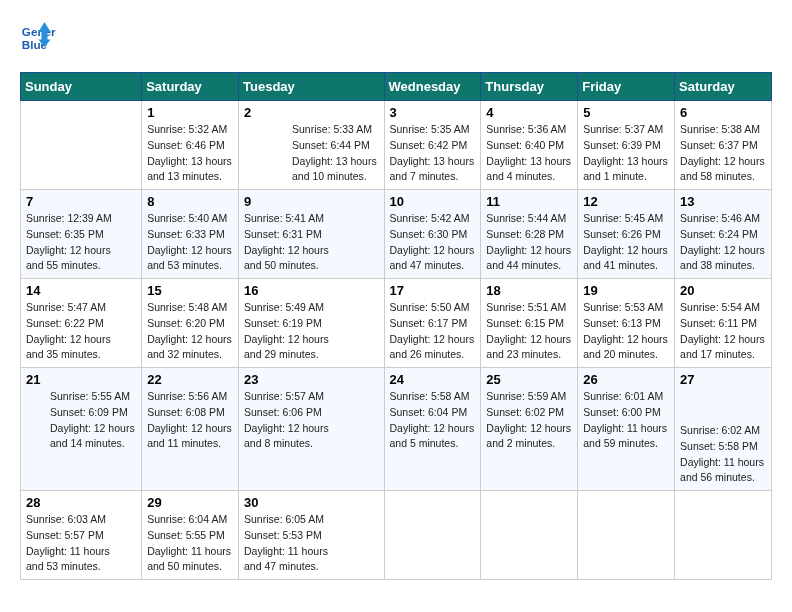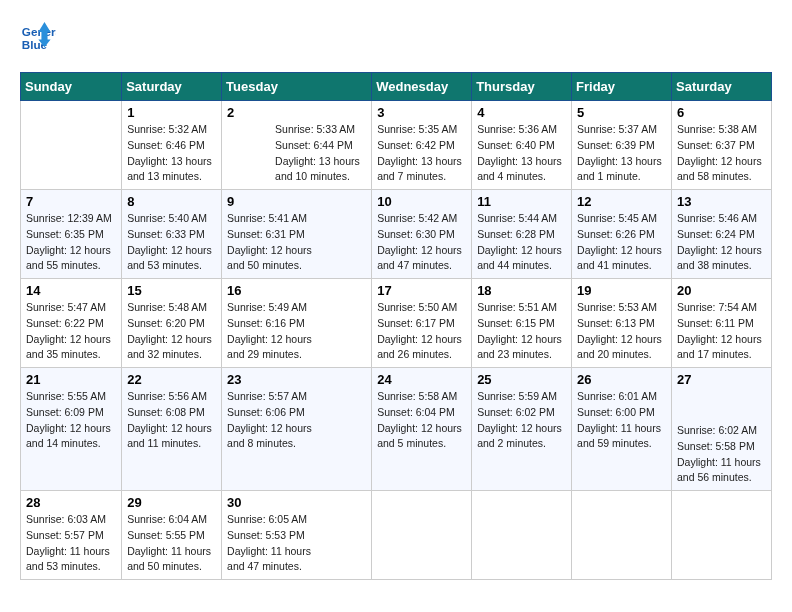--- a/index.html
+++ b/index.html
@@ -220,21 +220,21 @@
         <td>
           <span class="day-num">15</span>
           <div class="day-detail" style="white-space: pre-line;">Sunrise: 5:48 AM
 Sunset: 6:20 PM
 Daylight: 12 hours
 and 32 minutes.</div>
         </td>
         <td>
           <span class="day-num">16</span>
           <div class="day-detail" style="white-space: pre-line;">Sunrise: 5:49 AM
-Sunset: 6:16 PM
+Sunset: 6:19 PM
 Daylight: 12 hours
 and 29 minutes.</div>
         </td>
         <td>
           <span class="day-num">17</span>
           <div class="day-detail" style="white-space: pre-line;">Sunrise: 5:50 AM
 Sunset: 6:17 PM
 Daylight: 12 hours
 and 26 minutes.</div>
         </td>
@@ -247,30 +247,30 @@
         </td>
         <td>
           <span class="day-num">19</span>
           <div class="day-detail" style="white-space: pre-line;">Sunrise: 5:53 AM
 Sunset: 6:13 PM
 Daylight: 12 hours
 and 20 minutes.</div>
         </td>
         <td>
           <span class="day-num">20</span>
-          <div class="day-detail" style="white-space: pre-line;">Sunrise: 7:54 AM
+          <div class="day-detail" style="white-space: pre-line;">Sunrise: 5:54 AM
 Sunset: 6:11 PM
 Daylight: 12 hours
 and 17 minutes.</div>
         </td>
       </tr>
       <tr>
         <td>
           <span class="day-num">21</span>
-          <div class="day-detail" style="white-space: pre-line;">Sunrise: 5:55 AM
+          <div class="day-detail" style="white-space: pre-line; margin-left: 24px;">Sunrise: 5:55 AM
 Sunset: 6:09 PM
 Daylight: 12 hours
 and 14 minutes.</div>
         </td>
         <td>
           <span class="day-num">22</span>
           <div class="day-detail" style="white-space: pre-line;">Sunrise: 5:56 AM
 Sunset: 6:08 PM
 Daylight: 12 hours
 and 11 minutes.</div>

